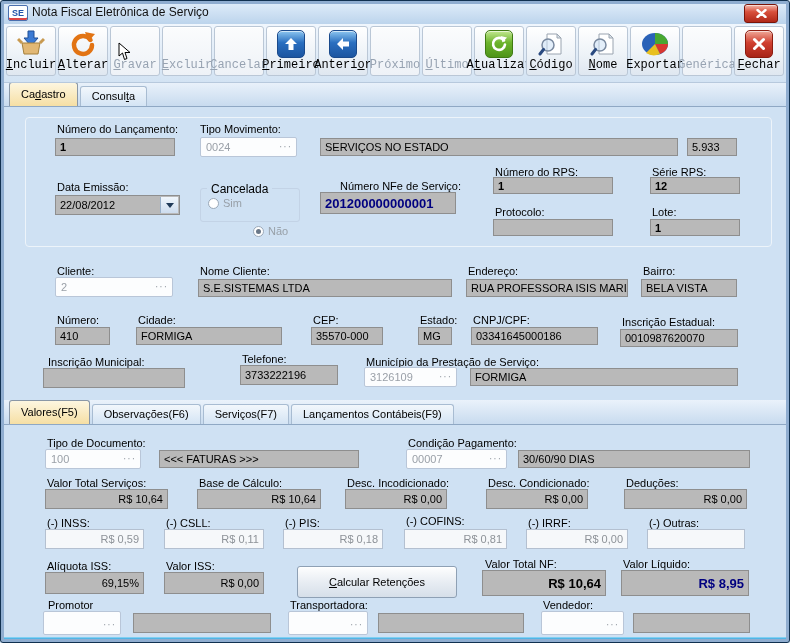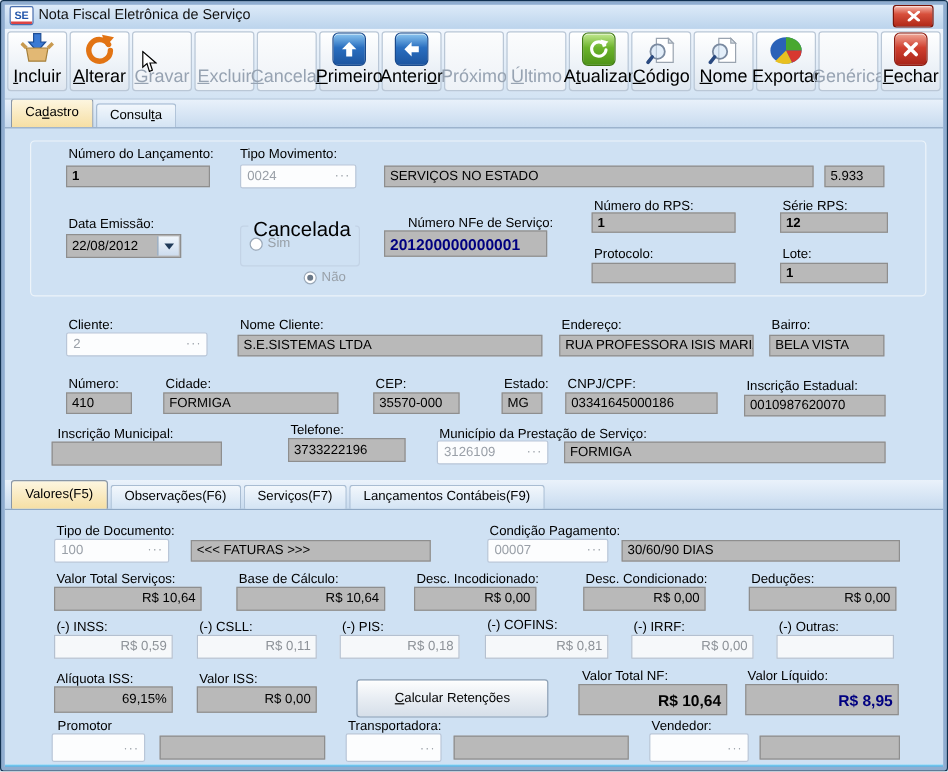--- a/index.html
+++ b/index.html
@@ -8,33 +8,33 @@
   .frame-inner{position:absolute;inset:1px;border:3px solid #8fadd0;border-radius:2px;pointer-events:none;z-index:29;}
   .cyan-line{position:absolute;left:4px;right:4px;bottom:4px;height:2px;background:linear-gradient(#9adcf8,#38a8e0);z-index:28;}
   .titlebar{position:absolute;left:0;top:0;width:790px;height:24px;background:linear-gradient(#e3effb,#bcd4ec);z-index:5;}
   .appico{position:absolute;left:8px;top:5px;width:18px;height:14px;background:#fff;border:1px solid #4a6fae;border-radius:2px;color:#2255aa;font-weight:bold;font-size:9px;display:flex;align-items:center;justify-content:center;box-shadow:inset 0 -2px 0 #d44;}
   .wtitle{position:absolute;left:32px;top:5px;font-size:12px;color:#111;white-space:nowrap;}
   .closebtn{position:absolute;left:744px;top:4px;width:32px;height:17px;border:1px solid #7a1408;border-radius:3px;background:linear-gradient(#f4b8ac,#d8503c 40%,#b02818);box-shadow:inset 0 1px rgba(255,255,255,.55);display:flex;align-items:center;justify-content:center;z-index:6;}
   .toolbar{position:absolute;left:4px;top:24px;width:782px;height:58px;background:linear-gradient(#f0f6fd,#d3e3f3);border-bottom:1px solid #b7c9dd;z-index:4;}
   .tbrow{position:absolute;left:2px;right:2px;top:2px;height:50px;display:flex;gap:2px;}
   .tbtn{flex:1;border:1px solid #bac7d6;border-radius:3px;background:linear-gradient(#ffffff,#eef3f8 55%,#dfe7f0);box-shadow:inset 0 1px #fff;display:flex;flex-direction:column;align-items:center;justify-content:flex-end;padding:2px 0 3px;min-width:0;}
   .tbtn .ticon{height:32px;display:flex;align-items:center;justify-content:center;}
-  .tbtn .tlabel{font-size:15px;color:#000;white-space:nowrap;}
+  .tbtn .tlabel{font-size:12px;color:#000;white-space:nowrap;font-family:Liberation Mono, monospace;}
   .tbtn.dis{background:linear-gradient(#fbfcfd,#eef2f7);}
   .tbtn.dis .tlabel{color:#97a3b2;}
   .sq{width:26px;height:26px;border-radius:5px;display:flex;align-items:center;justify-content:center;box-shadow:inset 0 1px rgba(255,255,255,.6);}
   .sq.blue{background:linear-gradient(#8cc6f0,#2a6fc0 45%,#1c55a0);border:1px solid #1a4a8c;}
   .sq.green{background:linear-gradient(#c2e890,#6cb42c 45%,#4e9418);border:1px solid #3f7a12;}
   .sq.red{background:linear-gradient(#f0a898,#d04030 45%,#a82418);border:1px solid #8c1c10;}
   .cursor{position:absolute;left:118px;top:42px;z-index:10;pointer-events:none;}
   .tabstrip{position:absolute;left:4px;width:782px;height:25px;background:linear-gradient(#eaf2fb,#c8dbef);border-bottom:1px solid #8fa8c4;display:flex;align-items:flex-end;padding-left:5px;box-sizing:border-box;z-index:3;}
   .tab{font-size:11px;padding:0 11px;border:1px solid #a8bcd2;border-bottom:none;border-radius:3px 3px 0 0;background:linear-gradient(#f2f7fc,#d4e4f4);height:19px;line-height:19px;margin-right:2px;color:#000;white-space:nowrap;}
   .tab.active{background:linear-gradient(#fdf6e0,#f6dfa4);border-color:#8a97a6;height:23px;line-height:23px;position:relative;z-index:2;}
   .gbox{position:absolute;border:1px solid #edf4fa;border-radius:4px;}
-  .leg{position:absolute;top:-7px;background:#cfe1f3;padding:0 4px;font-size:17px;white-space:nowrap;}
+  .leg{position:absolute;top:-7px;background:#cfe1f3;padding:0 4px;font-size:12px;white-space:nowrap;}
   .lbl{position:absolute;font-size:11px;color:#000;white-space:nowrap;z-index:2;}
   .fld{position:absolute;background:#b9b9b9;border:1px solid #8e8e8e;height:18px;line-height:17px;font-size:11px;color:#000;padding:0 4px;overflow:hidden;white-space:nowrap;box-sizing:border-box;z-index:2;}
   .fld.b{font-weight:bold;}
   .fld.r{text-align:right;}
   .fld.navy{color:#000080;font-weight:bold;font-size:13px;}
   .fld.big{font-size:13px;font-weight:bold;}
   .wfld{position:absolute;background:#f6f8fa;border:1px solid #b4c0d0;height:20px;line-height:19px;font-size:11px;color:#8d9298;text-align:right;padding:0 4px;box-sizing:border-box;white-space:nowrap;overflow:hidden;z-index:2;}
   .lkp{position:absolute;background:#fcfdfe;border:1px solid #b9c6d8;border-radius:2px;height:20px;line-height:18px;font-size:11px;color:#9aa0a8;padding:0 16px 0 5px;box-sizing:border-box;white-space:nowrap;overflow:hidden;z-index:2;}
   .lkp .dots{position:absolute;right:4px;top:0;color:#9aa0a8;letter-spacing:1px;font-size:10px;}
   .combo{position:absolute;background:#b9b9b9;border:1px solid #8e8e8e;height:20px;line-height:19px;font-size:11px;color:#000;padding:0 20px 0 4px;box-sizing:border-box;z-index:2;}
@@ -199,21 +199,21 @@
   <div class="fld b" style="left:55px;top:138px;width:120px;">1</div>
   <span class="lbl" style="left:200px;top:123px;">Tipo Movimento:</span>
   <div class="lkp" style="left:200px;top:137px;width:97px;">
     <span>0024</span>
     <span class="dots">···</span>
   </div>
   <div class="fld" style="left:320px;top:138px;width:358px;">SERVIÇOS NO ESTADO</div>
   <div class="fld" style="left:687px;top:138px;width:50px;">5.933</div>
 
   <span class="lbl" style="left:57px;top:181px;">Data Emissão:</span>
-  <div class="combo" style="left:55px;top:195px;width:96px;">
+  <div class="combo" style="left:55px;top:195px;width:125px;">
     <span>22/08/2012</span>
     <span class="cbtn">
         <span class="carrow"></span>
       </span>
   </div>
 
   <div class="minibox" style="left:200px;top:188px;width:98px;height:32px;">
     <span class="leg" style="left:6px;">Cancelada</span>
   </div>
   <div class="radio" style="left:208px;top:197px;">

